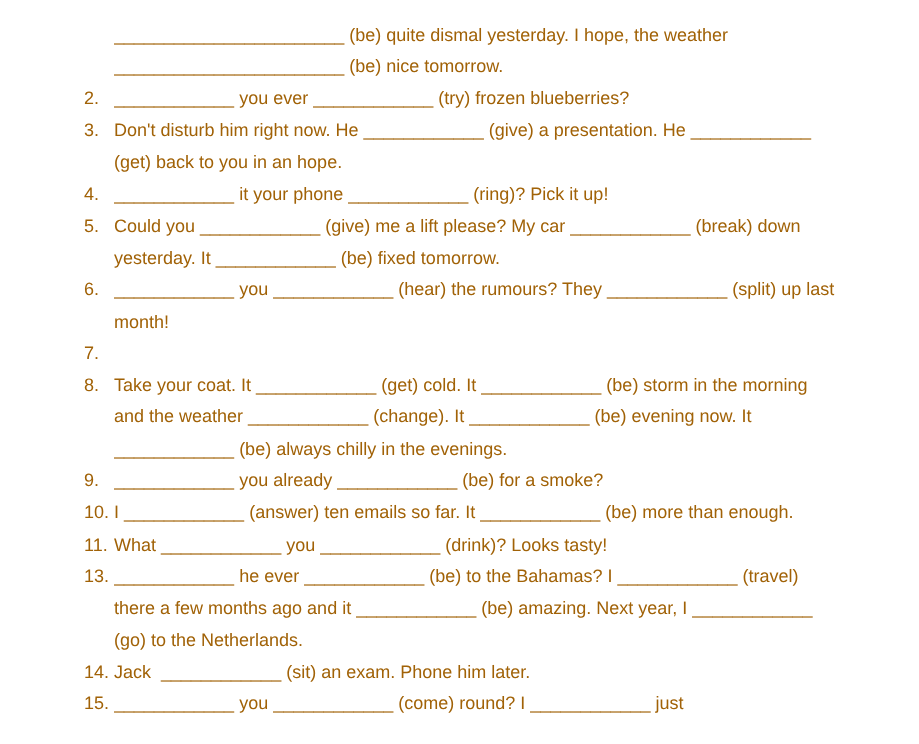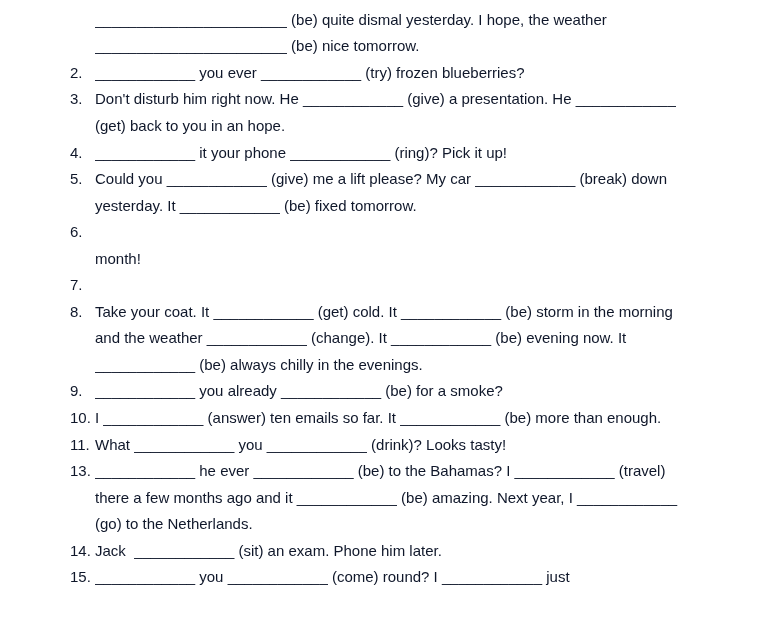--- a/index.html
+++ b/index.html
@@ -3,24 +3,24 @@
 <meta charset="utf-8">
 <style>
   html, body { margin: 0; padding: 0; background: #ffffff; }
   .page {
     position: relative;
     width: 766px;
     height: 620px;
     background: #ffffff;
     overflow: hidden;
     box-sizing: border-box;
-    padding: 6px 0 0 70px;
+    padding: 16px 0 0 70px;
     font-family: "Liberation Sans", "DejaVu Sans", sans-serif;
     font-size: 15px;
-    color: #0f172a;
+    color: #a16207;
     filter: blur(0.25px);
   }
   .line {
     height: 26.55px;
     display: flex;
     align-items: center;
     white-space: pre;
   }
   .num {
     flex: 0 0 25px;
@@ -36,21 +36,21 @@
 
 <div class="page">
   <div class="line"><span class="num"></span><span class="txt">_______________________ (be) quite dismal yesterday. I hope, the weather</span></div>
   <div class="line"><span class="num"></span><span class="txt">_______________________ (be) nice tomorrow.</span></div>
   <div class="line"><span class="num">2.</span><span class="txt">____________ you ever ____________ (try) frozen blueberries?</span></div>
   <div class="line"><span class="num">3.</span><span class="txt">Don't disturb him right now. He ____________ (give) a presentation. He ____________</span></div>
   <div class="line"><span class="num"></span><span class="txt">(get) back to you in an hope.</span></div>
   <div class="line"><span class="num">4.</span><span class="txt">____________ it your phone ____________ (ring)? Pick it up!</span></div>
   <div class="line"><span class="num">5.</span><span class="txt">Could you ____________ (give) me a lift please? My car ____________ (break) down</span></div>
   <div class="line"><span class="num"></span><span class="txt">yesterday. It ____________ (be) fixed tomorrow.</span></div>
-  <div class="line"><span class="num">6.</span></div>
+  <div class="line"><span class="num">6.</span><span class="txt">____________ you ____________ (hear) the rumours? They ____________ (split) up last</span></div>
   <div class="line"><span class="num"></span><span class="txt">month!</span></div>
   <div class="line"><span class="num">7.</span></div>
   <div class="line"><span class="num">8.</span><span class="txt">Take your coat. It ____________ (get) cold. It ____________ (be) storm in the morning</span></div>
   <div class="line"><span class="num"></span><span class="txt">and the weather ____________ (change). It ____________ (be) evening now. It</span></div>
   <div class="line"><span class="num"></span><span class="txt">____________ (be) always chilly in the evenings.</span></div>
   <div class="line"><span class="num">9.</span><span class="txt">____________ you already ____________ (be) for a smoke?</span></div>
   <div class="line"><span class="num">10.</span><span class="txt">I ____________ (answer) ten emails so far. It ____________ (be) more than enough.</span></div>
   <div class="line"><span class="num">11.</span><span class="txt">What ____________ you ____________ (drink)? Looks tasty!</span></div>
   <div class="line"><span class="num">13.</span><span class="txt">____________ he ever ____________ (be) to the Bahamas? I ____________ (travel)</span></div>
   <div class="line"><span class="num"></span><span class="txt">there a few months ago and it ____________ (be) amazing. Next year, I ____________</span></div>

